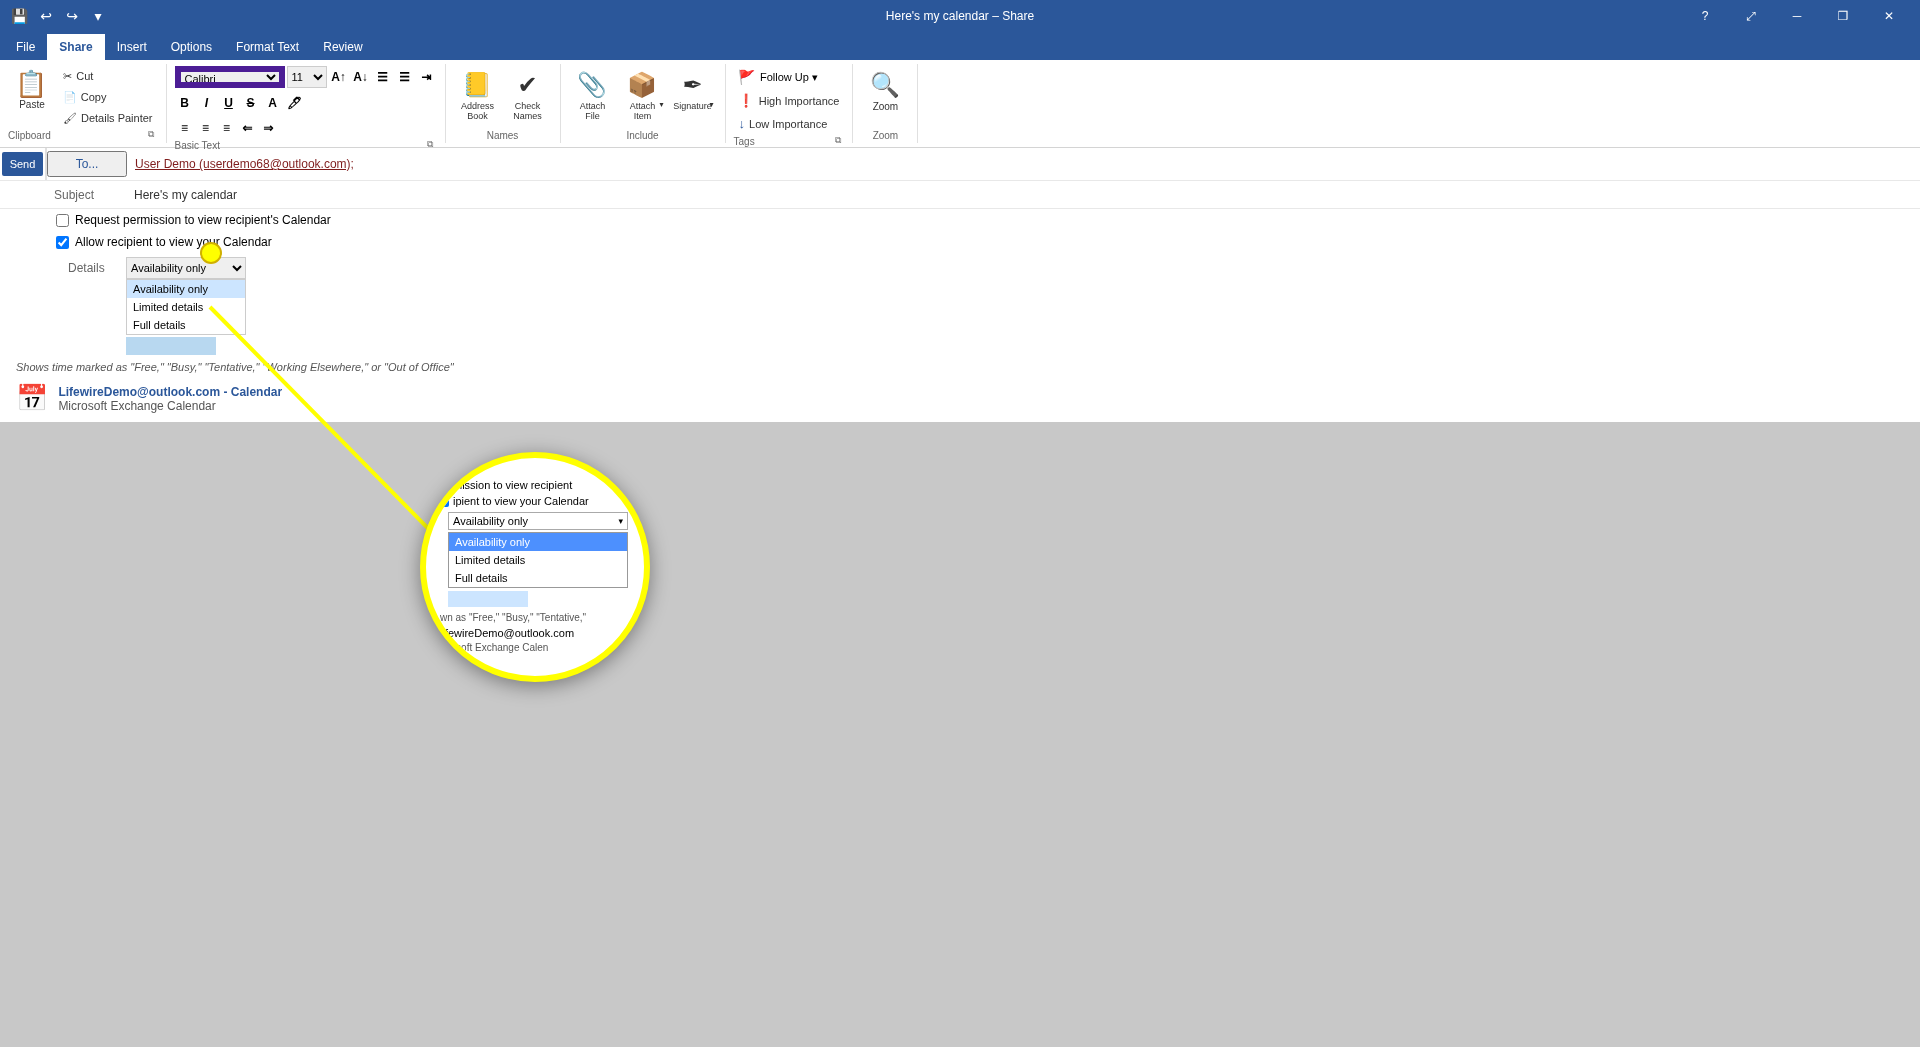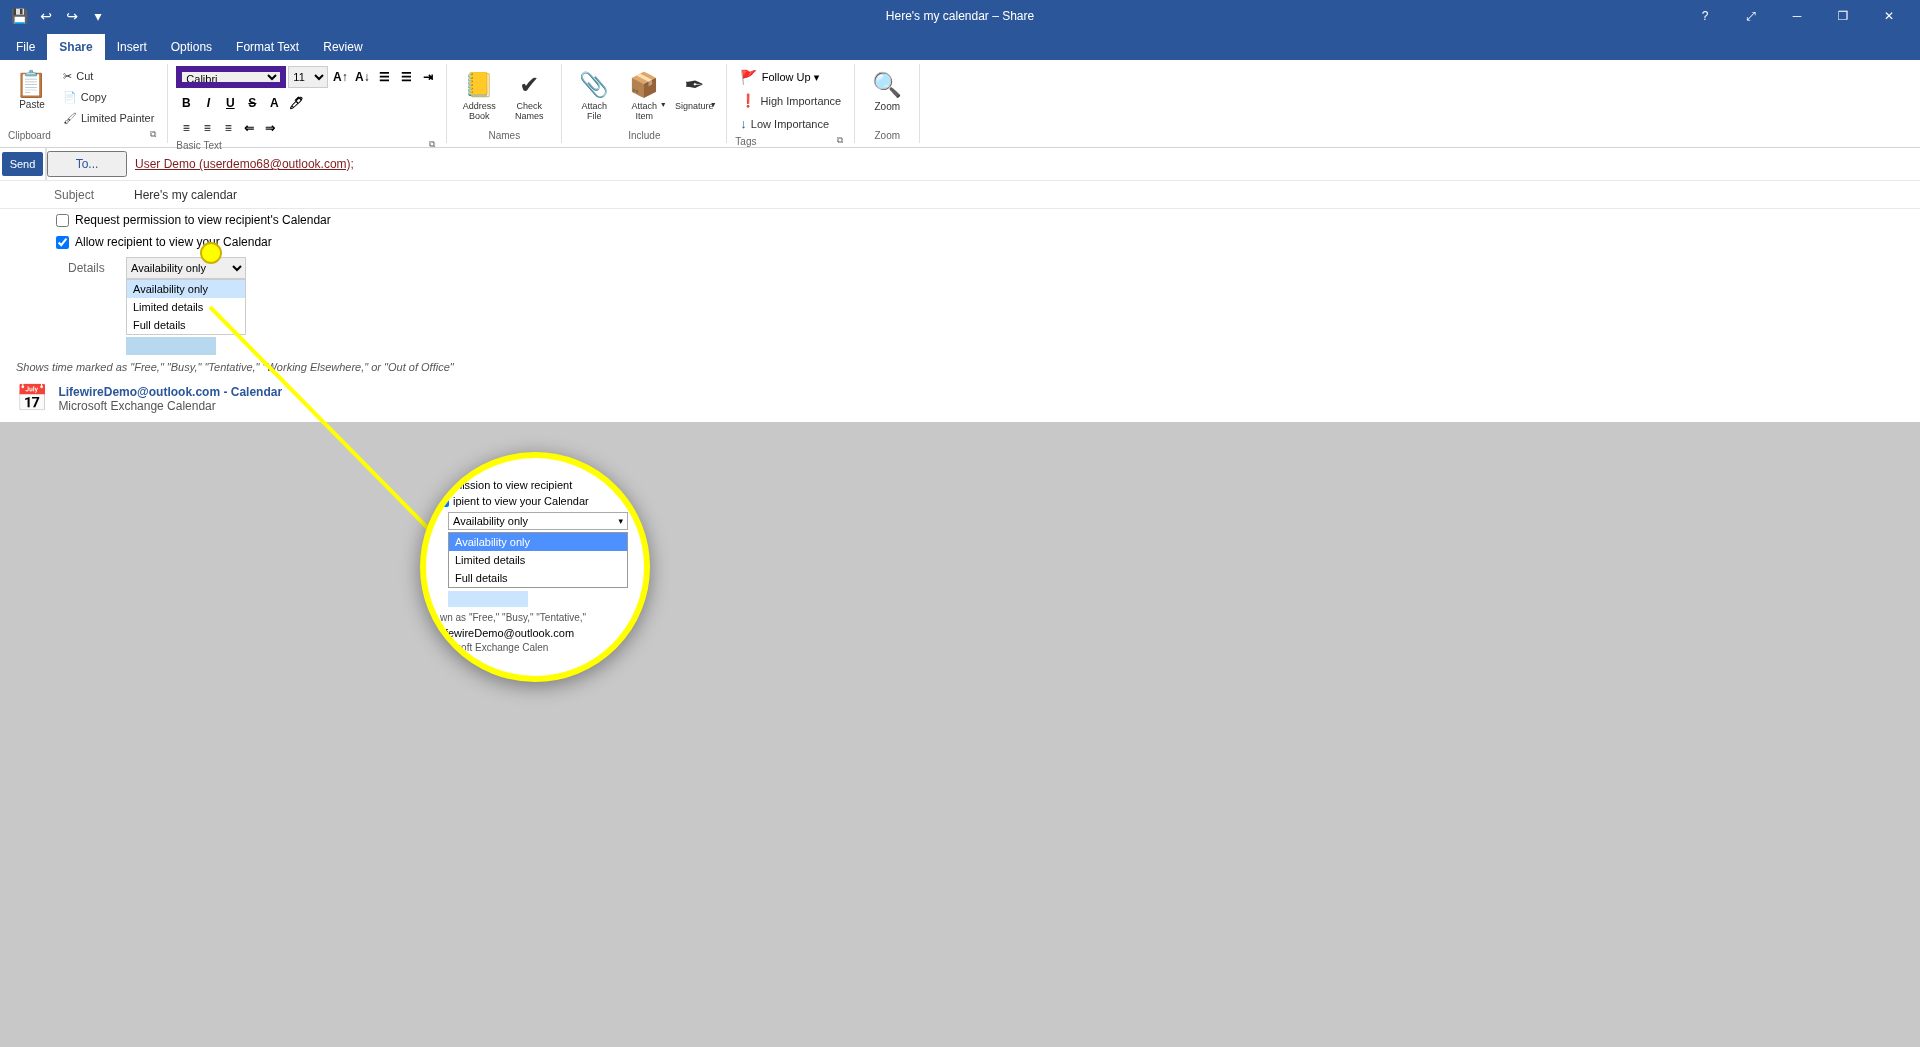--- a/index.html
+++ b/index.html
@@ -291,21 +291,21 @@
         <button class="ribbon-btn-small">
           <span>✂</span>
           <span>Cut</span>
         </button>
         <button class="ribbon-btn-small">
           <span>📄</span>
           <span>Copy</span>
         </button>
         <button class="ribbon-btn-small">
           <span>🖌</span>
-          <span>Limited Painter</span>
+          <span>Details Painter</span>
         </button>
       </div>
     </div>
     <div style="display:flex;justify-content:space-between;width:100%;align-items:center;gap:28px;">
       <span class="ribbon-group-label">Clipboard</span>
       <span class="ribbon-group-launcher">⧉</span>
     </div>
   </div>
 
   <div class="ribbon-group format-group" style="min-width:240px;">

